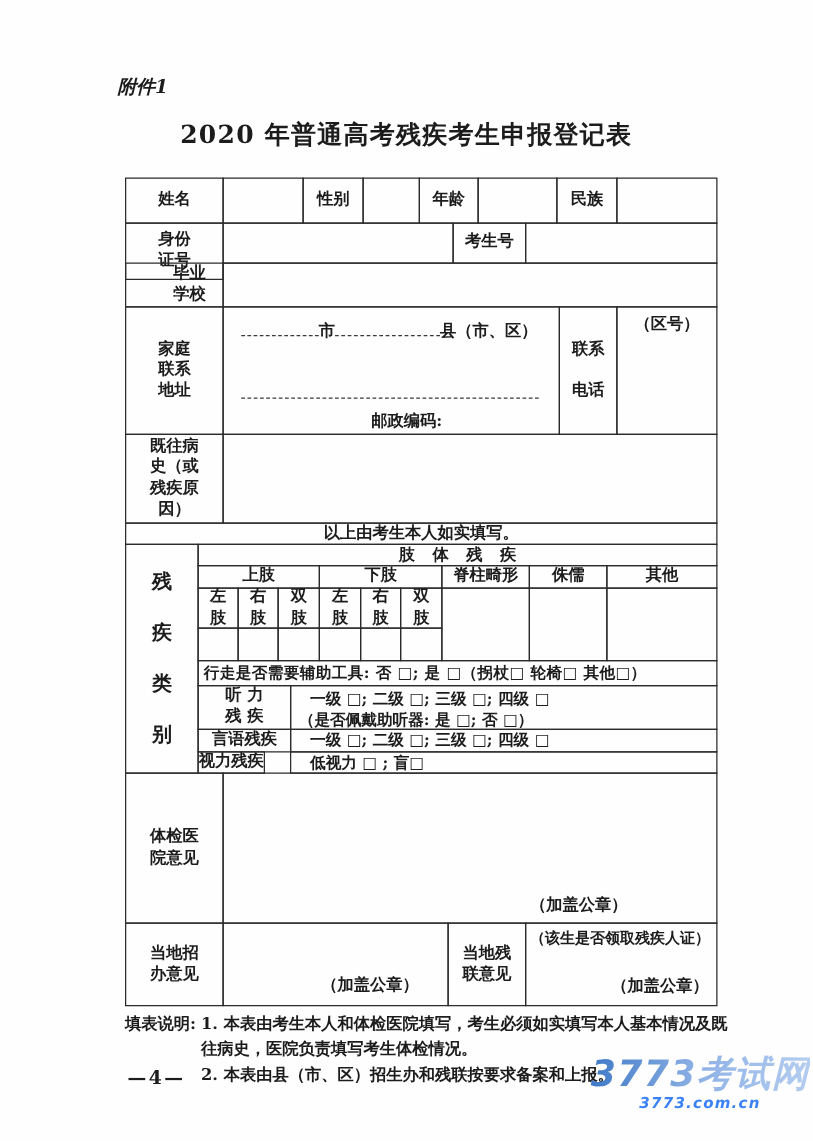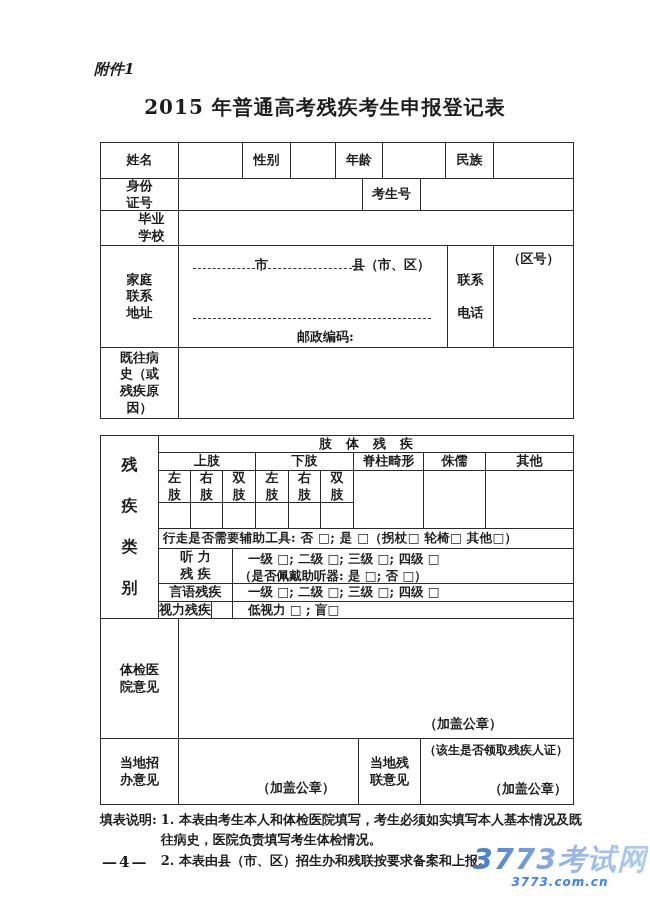--- a/index.html
+++ b/index.html
@@ -32,34 +32,34 @@
   .watermark{position:absolute;right:2px;top:844px;width:176px;text-align:center;font-style:italic;font-weight:bold;font-family:"DejaVu Sans","Liberation Sans",sans-serif;}
   .wm-brand{font-size:29px;letter-spacing:1px;background:linear-gradient(90deg,#3e79c6,#8fb2e6,#b4cdf0);-webkit-background-clip:text;background-clip:text;color:transparent;line-height:1.1;}
   .wm-domain{font-size:12px;color:#3b82f6;letter-spacing:1px;margin-top:-1px;}
 </style>
 </head>
 <body>
 
 <div class="page">
 
   <div class="attachment">附件1</div>
-  <h1 class="title">2015 年普通高考残疾考生申报登记表</h1>
+  <h1 class="title">2020 年普通高考残疾考生申报登记表</h1>
 
   <div class="tbl">
 
     <div class="c lbl" style="left:0px;top:0px;width:79px;height:37px;">姓名</div>
     <div class="c" style="left:78px;top:0px;width:65px;height:37px;"></div>
     <div class="c lbl" style="left:142px;top:0px;width:49px;height:37px;">性别</div>
     <div class="c" style="left:190px;top:0px;width:46px;height:37px;"></div>
     <div class="c lbl" style="left:235px;top:0px;width:48px;height:37px;">年龄</div>
     <div class="c" style="left:282px;top:0px;width:64px;height:37px;"></div>
     <div class="c lbl" style="left:345px;top:0px;width:49px;height:37px;">民族</div>
     <div class="c" style="left:393px;top:0px;width:81px;height:37px;"></div>
 
-    <div class="c lbl" style="left:0px;top:36px;width:79px;height:33px;">身份
+    <div class="c lbl" style="left:0px;top:36px;width:79px;height:46px;">身份
 证号</div>
     <div class="c" style="left:78px;top:36px;width:185px;height:33px;"></div>
     <div class="c lbl" style="left:262px;top:36px;width:59px;height:33px;">考生号</div>
     <div class="c" style="left:320px;top:36px;width:154px;height:33px;"></div>
 
     <div class="c lbl" style="left:0px;top:68px;width:79px;height:36px;padding-left:24px;">毕业
 学校</div>
     <div class="c" style="left:78px;top:68px;width:396px;height:36px;"></div>
 
     <div class="c lbl" style="left:0px;top:103px;width:79px;height:103px;text-align:right;">家庭
@@ -75,20 +75,21 @@
     <div class="c" style="left:393px;top:103px;width:81px;height:103px;">
         <span class="area">（区号）</span>
       </div>
 
     <div class="c lbl" style="left:0px;top:205px;width:79px;height:72px;">既往病
 史（或
 残疾原
 因）</div>
     <div class="c" style="left:78px;top:205px;width:396px;height:72px;"></div>
 
+    <div class="c lbl" style="left:0px;top:276px;width:474px;height:18px;">以上由考生本人如实填写。</div>
 
     <div class="c vlbl" style="left:0px;top:293px;width:59px;height:184px;">残
 疾
 类
 别</div>
     <div class="c hdr" style="left:58px;top:293px;width:416px;height:18px;">肢体残疾</div>
 
     <div class="c lbl" style="left:58px;top:310px;width:98px;height:19px;">上肢</div>
     <div class="c lbl" style="left:155px;top:310px;width:99px;height:19px;">下肢</div>
     <div class="c lbl" style="left:253px;top:310px;width:71px;height:19px;">脊柱畸形</div>

